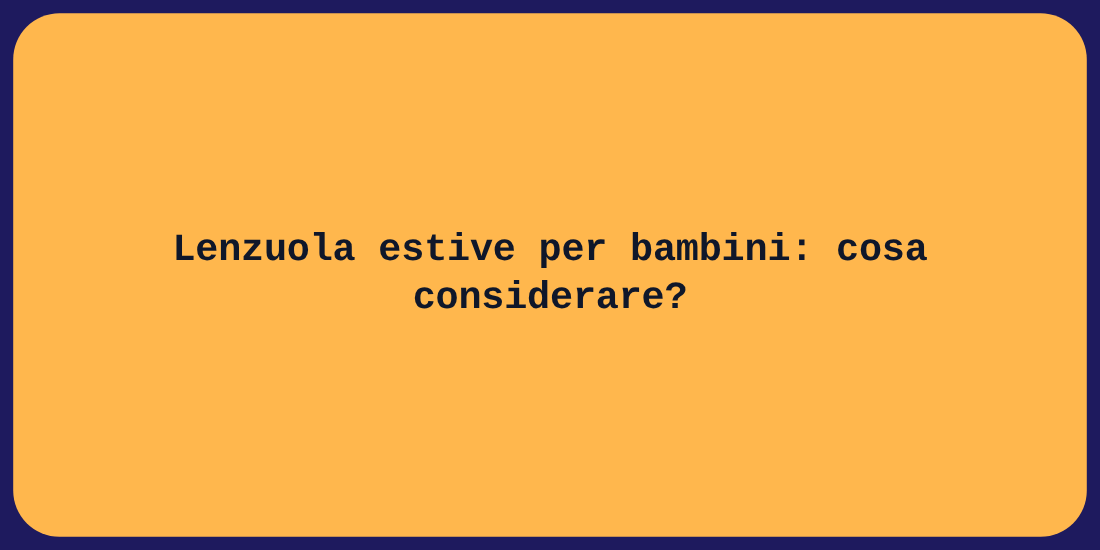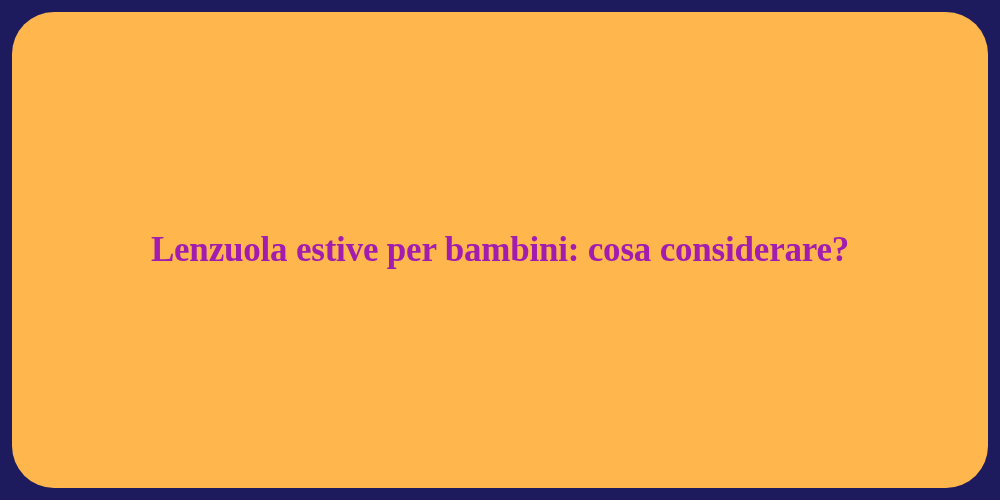--- a/index.html
+++ b/index.html
@@ -34,22 +34,22 @@
     border-radius: 42px;
     display: flex;
     align-items: center;
     justify-content: center;
     text-align: center;
     padding: 0 48px;
   }
 
   .banner-title {
     margin: 0;
-    color: #a21caf;
-    font-family: Liberation Serif, serif;
+    color: #0f172a;
+    font-family: Liberation Mono, monospace;
     font-size: 35px;
     font-weight: bold;
     line-height: 1.25;
     letter-spacing: -0.2px;
     max-width: 880px;
   }
 </style>
 </head>
 <body>
 

